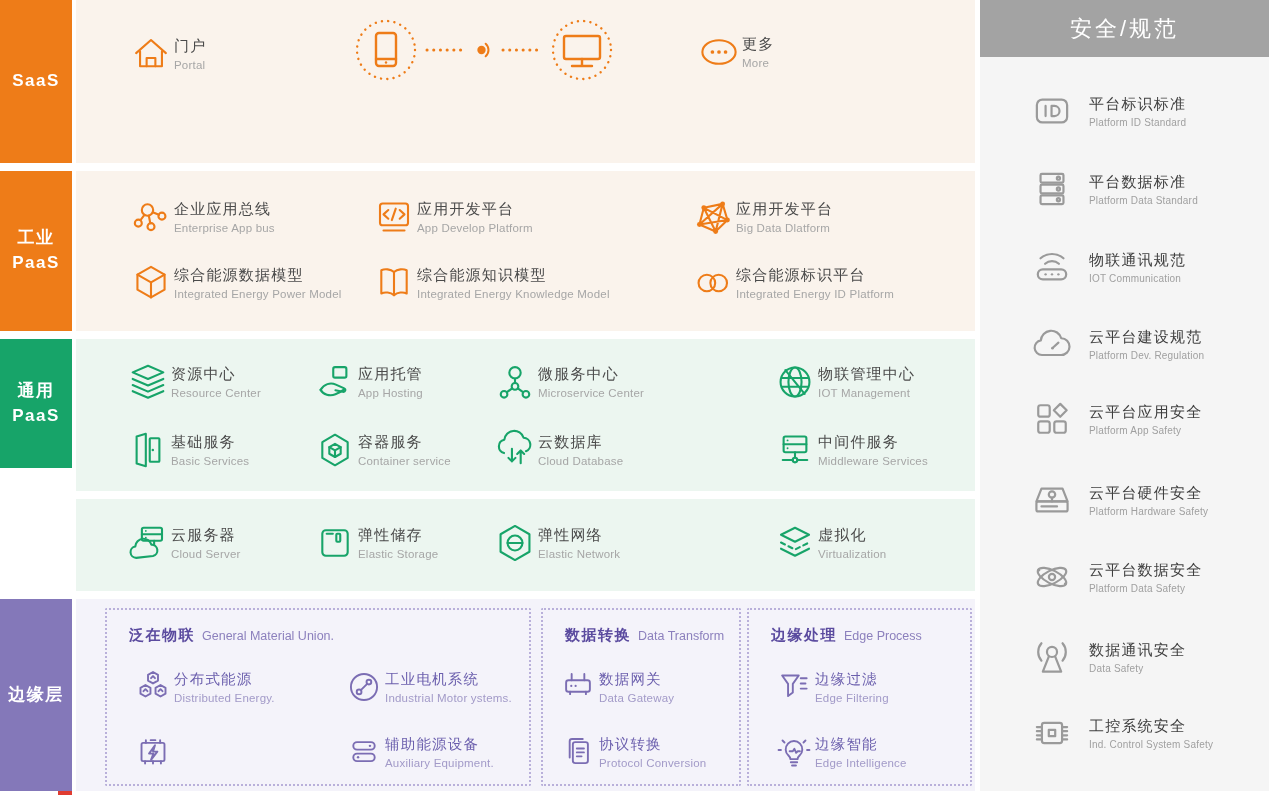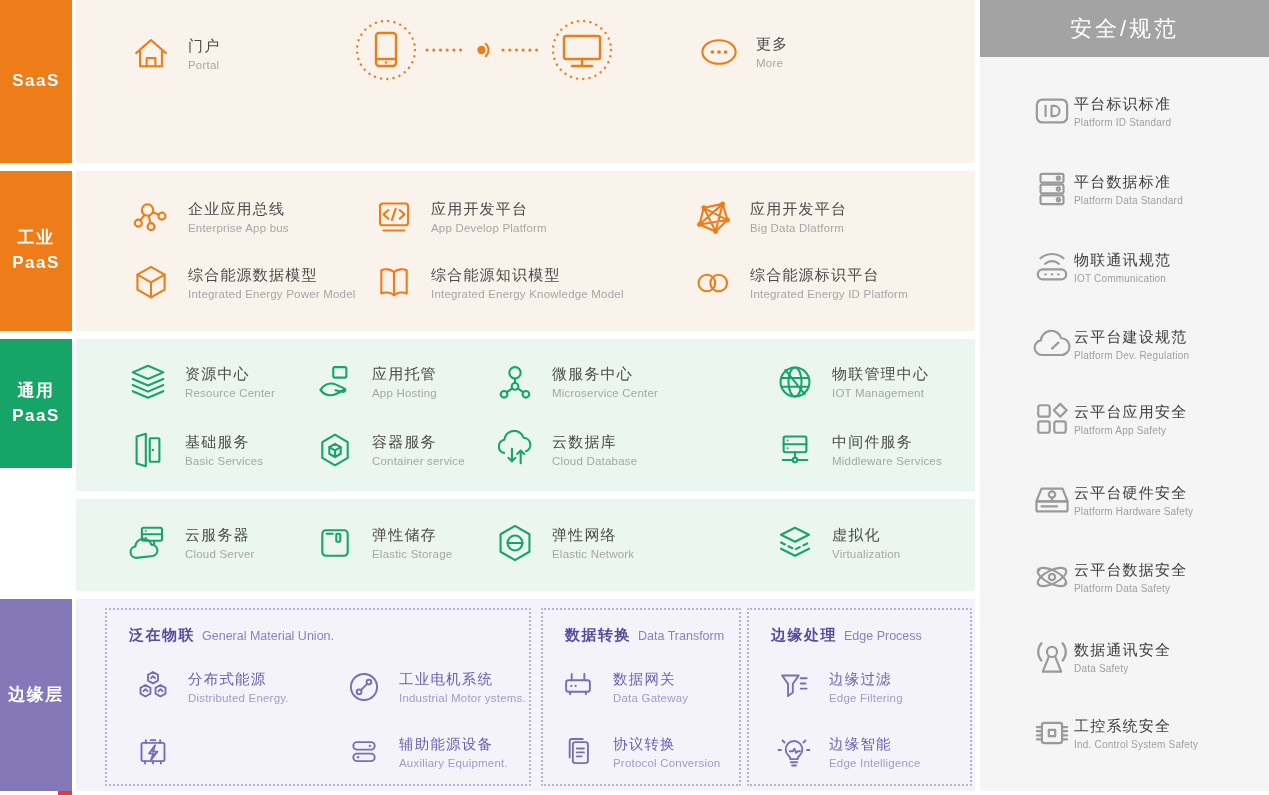--- a/index.html
+++ b/index.html
@@ -16,21 +16,21 @@
   .rail.orange-bg{background:#ee7c18}
   .rail.green-bg{background:#17a469}
   .rail.purple-bg{background:#8478b9}
 
   
   .band{position:absolute;left:76px;width:899px}
   .band.cream{background:#faf3ec}
   .band.mint{background:#ecf6f0}
   .band.lav{background:#f4f3fa}
 
-  .card{position:absolute;display:flex;align-items:center;gap:16px;white-space:nowrap}
+  .card{position:absolute;display:flex;align-items:center;gap:2px;white-space:nowrap}
   .ic{width:42px;height:42px;flex:none}
   .zh{font-size:15px;color:#4a4a4a;letter-spacing:1.2px}
   .en{font-size:11.5px;color:#a6a6a6;margin-top:3px;letter-spacing:.2px}
   .orange{color:#ee7c18}
   .green{color:#17a469}
 
   
   .devgroup{position:absolute;display:flex;align-items:center;gap:6px;color:#ee7c18}
   .devgroup .big{width:64px;height:64px;flex:none}
   .devgroup .nodeic{width:20px;height:20px;flex:none}
@@ -42,21 +42,21 @@
   .ehead .hzh{display:inline;font-size:15px;font-weight:bold;color:#5b4b9f;letter-spacing:1.5px}
   .ehead .hen{display:inline;font-size:12.5px;color:#8c80bd;margin-left:7px}
   .ecard .ic{width:38px;height:38px}
   .ecard .zh{font-size:14.5px;color:#6b5fad}
   .ecard .en{font-size:11.5px;color:#a29ac8}
 
   
   .panel{position:absolute;left:980px;top:0;width:289px;height:791px;background:#f5f5f5}
   .phead{height:57px;background:#a3a3a3;display:flex;align-items:center;justify-content:center;
          color:#fff;font-size:22px;letter-spacing:3px}
-  .pitem{position:absolute;left:50px;display:flex;align-items:center;color:#9a9a9a;white-space:nowrap}
+  .pitem{position:absolute;left:50px;display:flex;align-items:center;gap:15px;color:#9a9a9a;white-space:nowrap}
   .pitem .ic{width:44px;height:44px}
   .pitem .zh{color:#3f3f3f;font-size:15px}
   .pitem .en{color:#a0a0a0;font-size:10px}
 
   .redmark{position:absolute;left:58px;top:791px;width:14px;height:4px;background:#e03c31}
 </style>
 </head>
 <body>
 
 <div class="stage">

